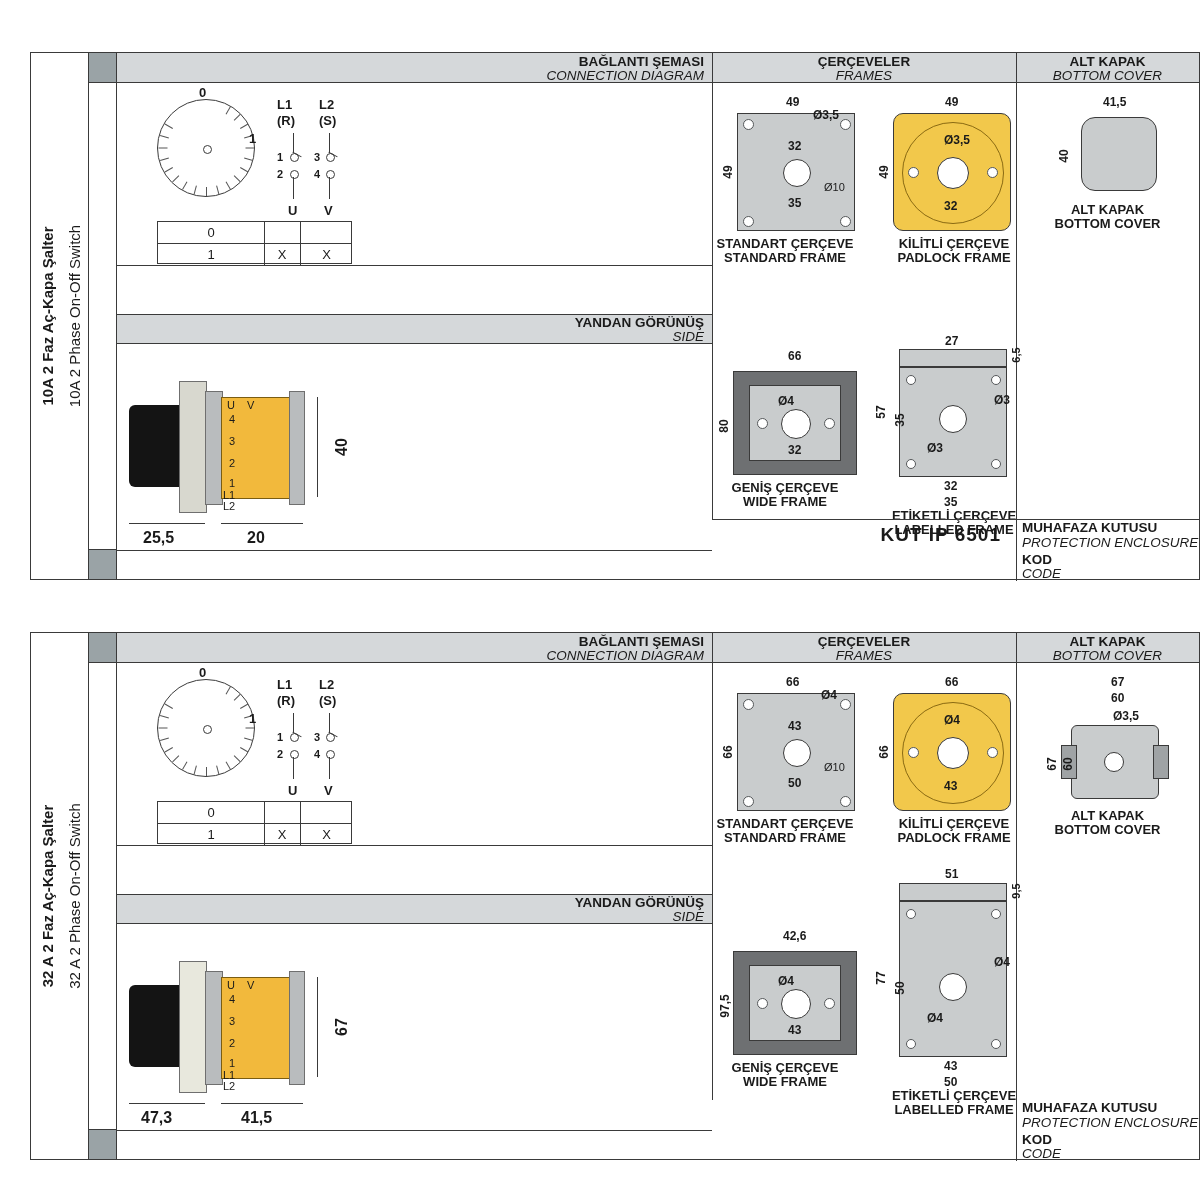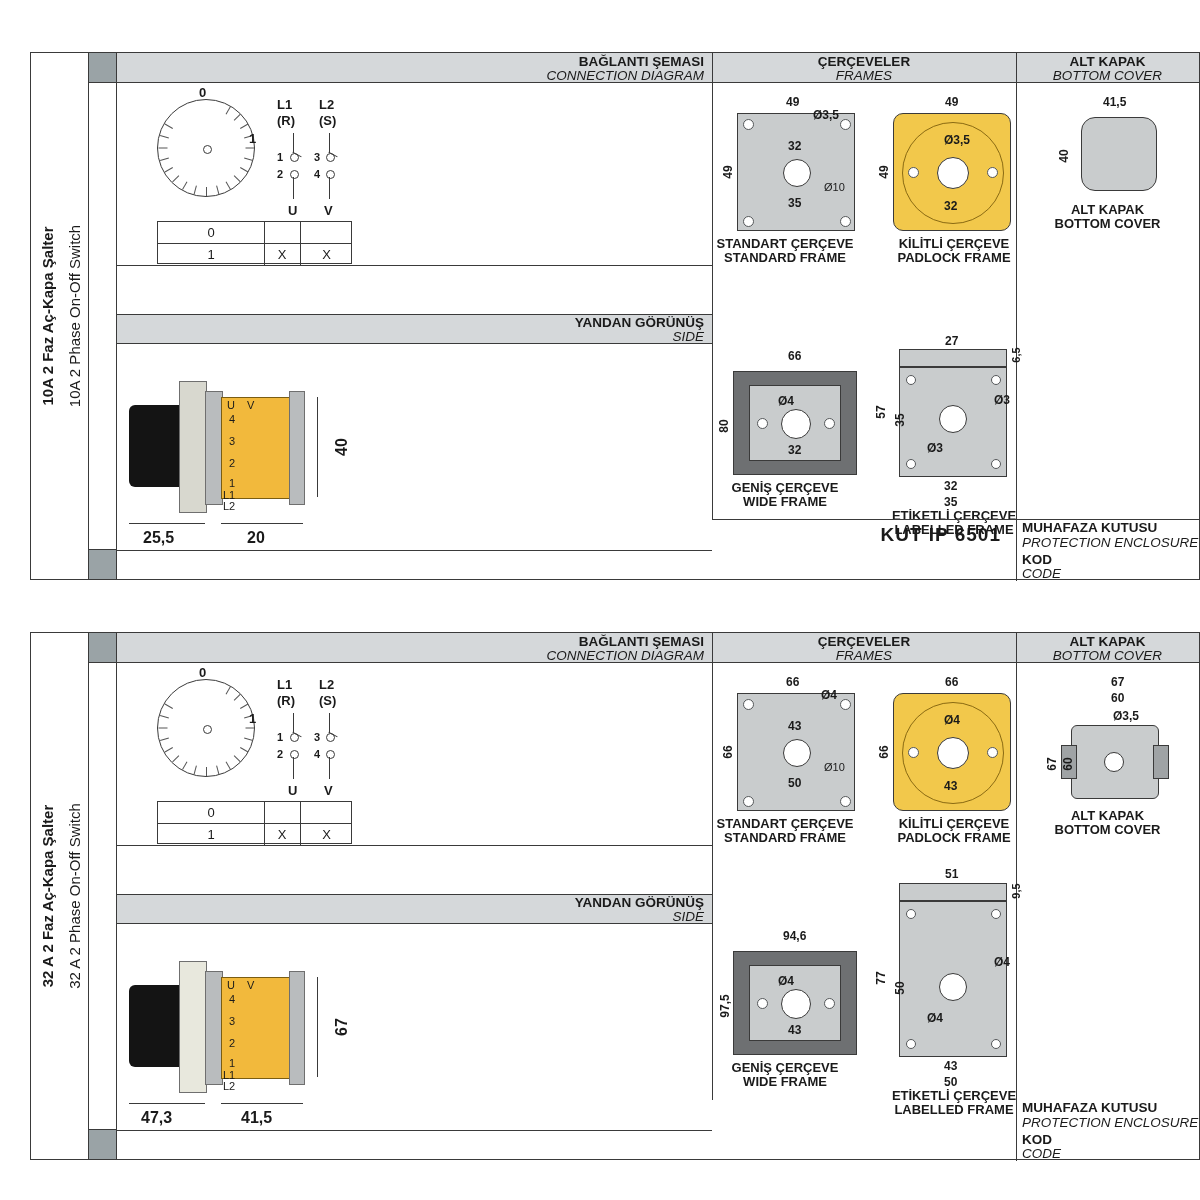--- a/index.html
+++ b/index.html
@@ -408,21 +408,21 @@
     <div class="frmcap" style="left:855px;top:184px;width:136px;">
       <span>KİLİTLİ ÇERÇEVE</span><br>
       <span>PADLOCK FRAME</span>
     </div>
 
     <div class="sq sqdark" style="left:702px;top:318px;width:124px;height:104px;"></div>
     <div class="sq" style="left:718px;top:332px;width:92px;height:76px;background:#c9cccd;border:1.5px solid #3a3a3a;"></div>
     <div class="hole" style="left:750px;top:356px;width:28px;height:28px;"></div>
     <div class="smhole" style="left:726px;top:365px;width:9px;height:9px;"></div>
     <div class="smhole" style="left:793px;top:365px;width:9px;height:9px;"></div>
-    <div class="dim" style="left:752px;top:296px;">94,6</div>
+    <div class="dim" style="left:752px;top:296px;">42,6</div>
     <div class="dim" style="left:682px;top:366px;transform:rotate(-90deg);">97,5</div>
     <div class="dim" style="left:747px;top:341px;">Ø4</div>
     <div class="dim" style="left:757px;top:390px;">43</div>
     <div class="frmcap" style="left:681px;top:428px;width:146px;">
       <span>GENİŞ ÇERÇEVE</span><br>
       <span>WIDE FRAME</span>
     </div>
 
     <div class="sq" style="left:868px;top:250px;width:108px;height:18px;background:#c9cccd;border:1.5px solid #3a3a3a;"></div>
     <div class="sq sqgray" style="left:868px;top:268px;width:108px;height:156px;"></div>

